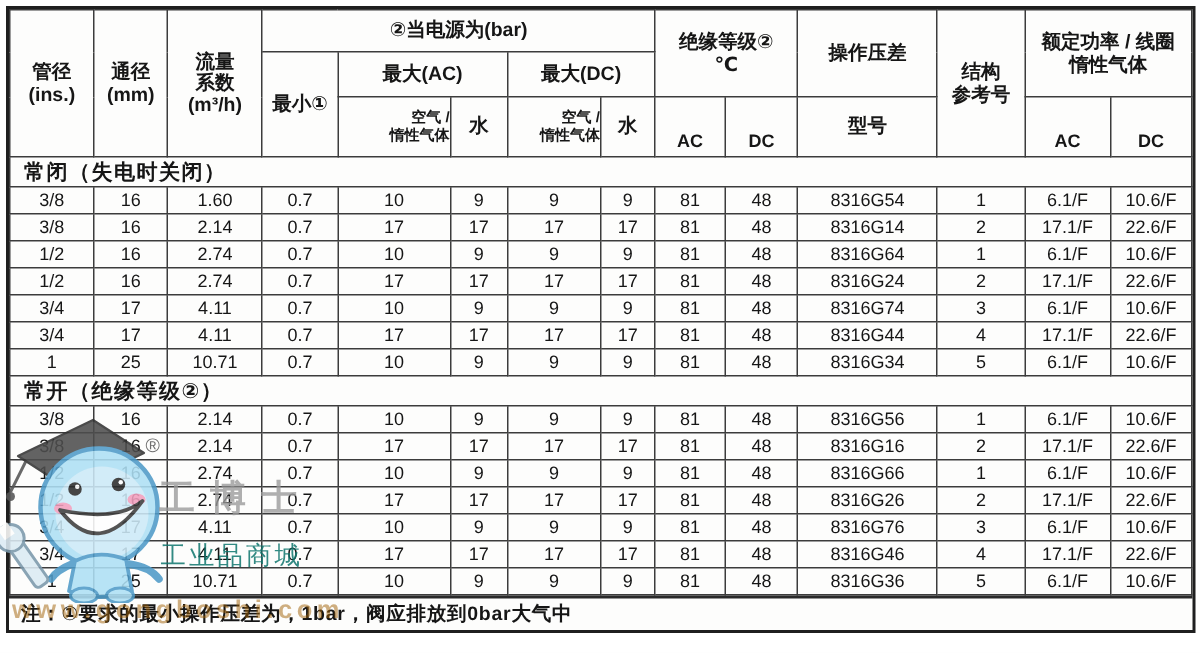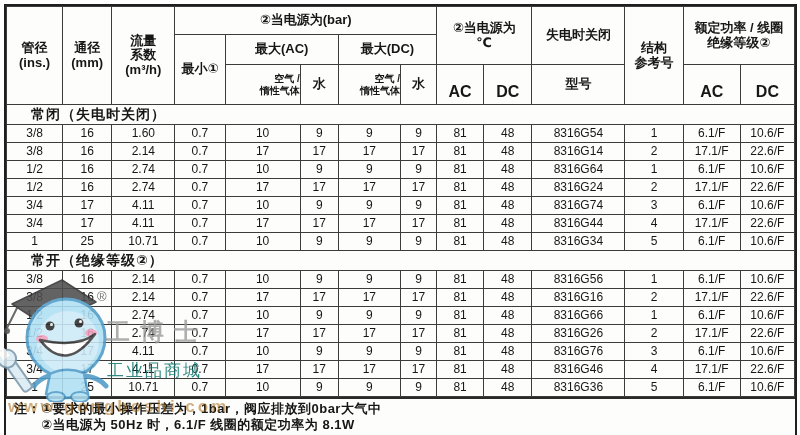--- a/index.html
+++ b/index.html
@@ -18,25 +18,25 @@
     overflow:hidden;padding:0;
   }
   thead th{
     font-weight:bold;font-size:13px;line-height:1.12;
     white-space:pre-line;padding:1px 0;
   }
   thead tr.h1 th{height:25px;}
   thead tr.h2 th{height:27px;}
   thead tr.h3 th{height:35px;}
   th.small{font-size:10px;text-align:right;}
-  th.acdc{font-size:16px;vertical-align:bottom;padding-bottom:3px;}
+  th.acdc{font-size:12px;vertical-align:bottom;padding-bottom:3px;}
   tbody td{font-size:12px;height:17px;line-height:17px;}
   td.section-title{
     text-align:left;font-weight:bold;font-size:14px;
-    height:19px;line-height:19px;padding-left:24px;letter-spacing:1px;
+    height:19px;line-height:19px;padding-left:9px;letter-spacing:1px;
   }
   .notes{
     border-top:2px solid #2a2a2a;font-weight:bold;font-size:13px;
     line-height:16px;padding:2px 19px 3px 8px;letter-spacing:0.5px;
   }
   .notes .note2{padding-left:27px;}
   
   .overlay{position:absolute;inset:0;pointer-events:none;}
   .mascot{position:absolute;left:0px;top:262px;width:230px;height:140px;opacity:0.88;}
   .wm-reg{position:absolute;left:97px;top:289px;font-size:13px;color:#4a4a4a;opacity:.8;}
@@ -78,27 +78,27 @@
     <thead>
       <tr class="h1">
         <th rowspan="3">管径
 (ins.)</th>
         <th rowspan="3">通径
 (mm)</th>
         <th rowspan="3">流量
 系数
 (m³/h)</th>
         <th colspan="5">②当电源为(bar)</th>
-        <th colspan="2" rowspan="2">②当电源为
+        <th colspan="2" rowspan="2">绝缘等级②
 ℃</th>
-        <th rowspan="2">失电时关闭</th>
+        <th rowspan="2">操作压差</th>
         <th rowspan="3">结构
 参考号</th>
         <th colspan="2" rowspan="2">额定功率 / 线圈
-绝缘等级②</th>
+惰性气体</th>
       </tr>
       <tr class="h2">
         <th rowspan="2">最小①</th>
         <th colspan="2">最大(AC)</th>
         <th colspan="2">最大(DC)</th>
       </tr>
       <tr class="h3">
         <th class="small">空气 /
 惰性气体</th>
         <th>水</th>
@@ -340,21 +340,20 @@
           <td>48</td>
           <td>8316G36</td>
           <td>5</td>
           <td>6.1/F</td>
           <td>10.6/F</td>
         </tr>
       </tbody>
   </table>
   <div class="notes">
     <div class="note1">注：①要求的最小操作压差为，1bar，阀应排放到0bar大气中</div>
-    <div class="note2">②当电源为 50Hz 时，6.1/F 线圈的额定功率为 8.1W</div>
   </div>
 </div>
 
 <div class="overlay">
   <svg class="mascot" viewBox="0 0 230 140" xmlns="http://www.w3.org/2000/svg">
     <g stroke-linejoin="round">
       <line x1="18" y1="44" x2="7" y2="66" stroke="#555555" stroke-width="2"></line>
       <circle cx="7" cy="69" r="3" fill="#555555"></circle>
       <polygon points="12,42 62,18 96,40 46,64" fill="#4e4e4e" stroke="#333333" stroke-width="1.5"></polygon>
       <polygon points="40,58 60,48 74,58 56,68" fill="#3a3a3a"></polygon>

